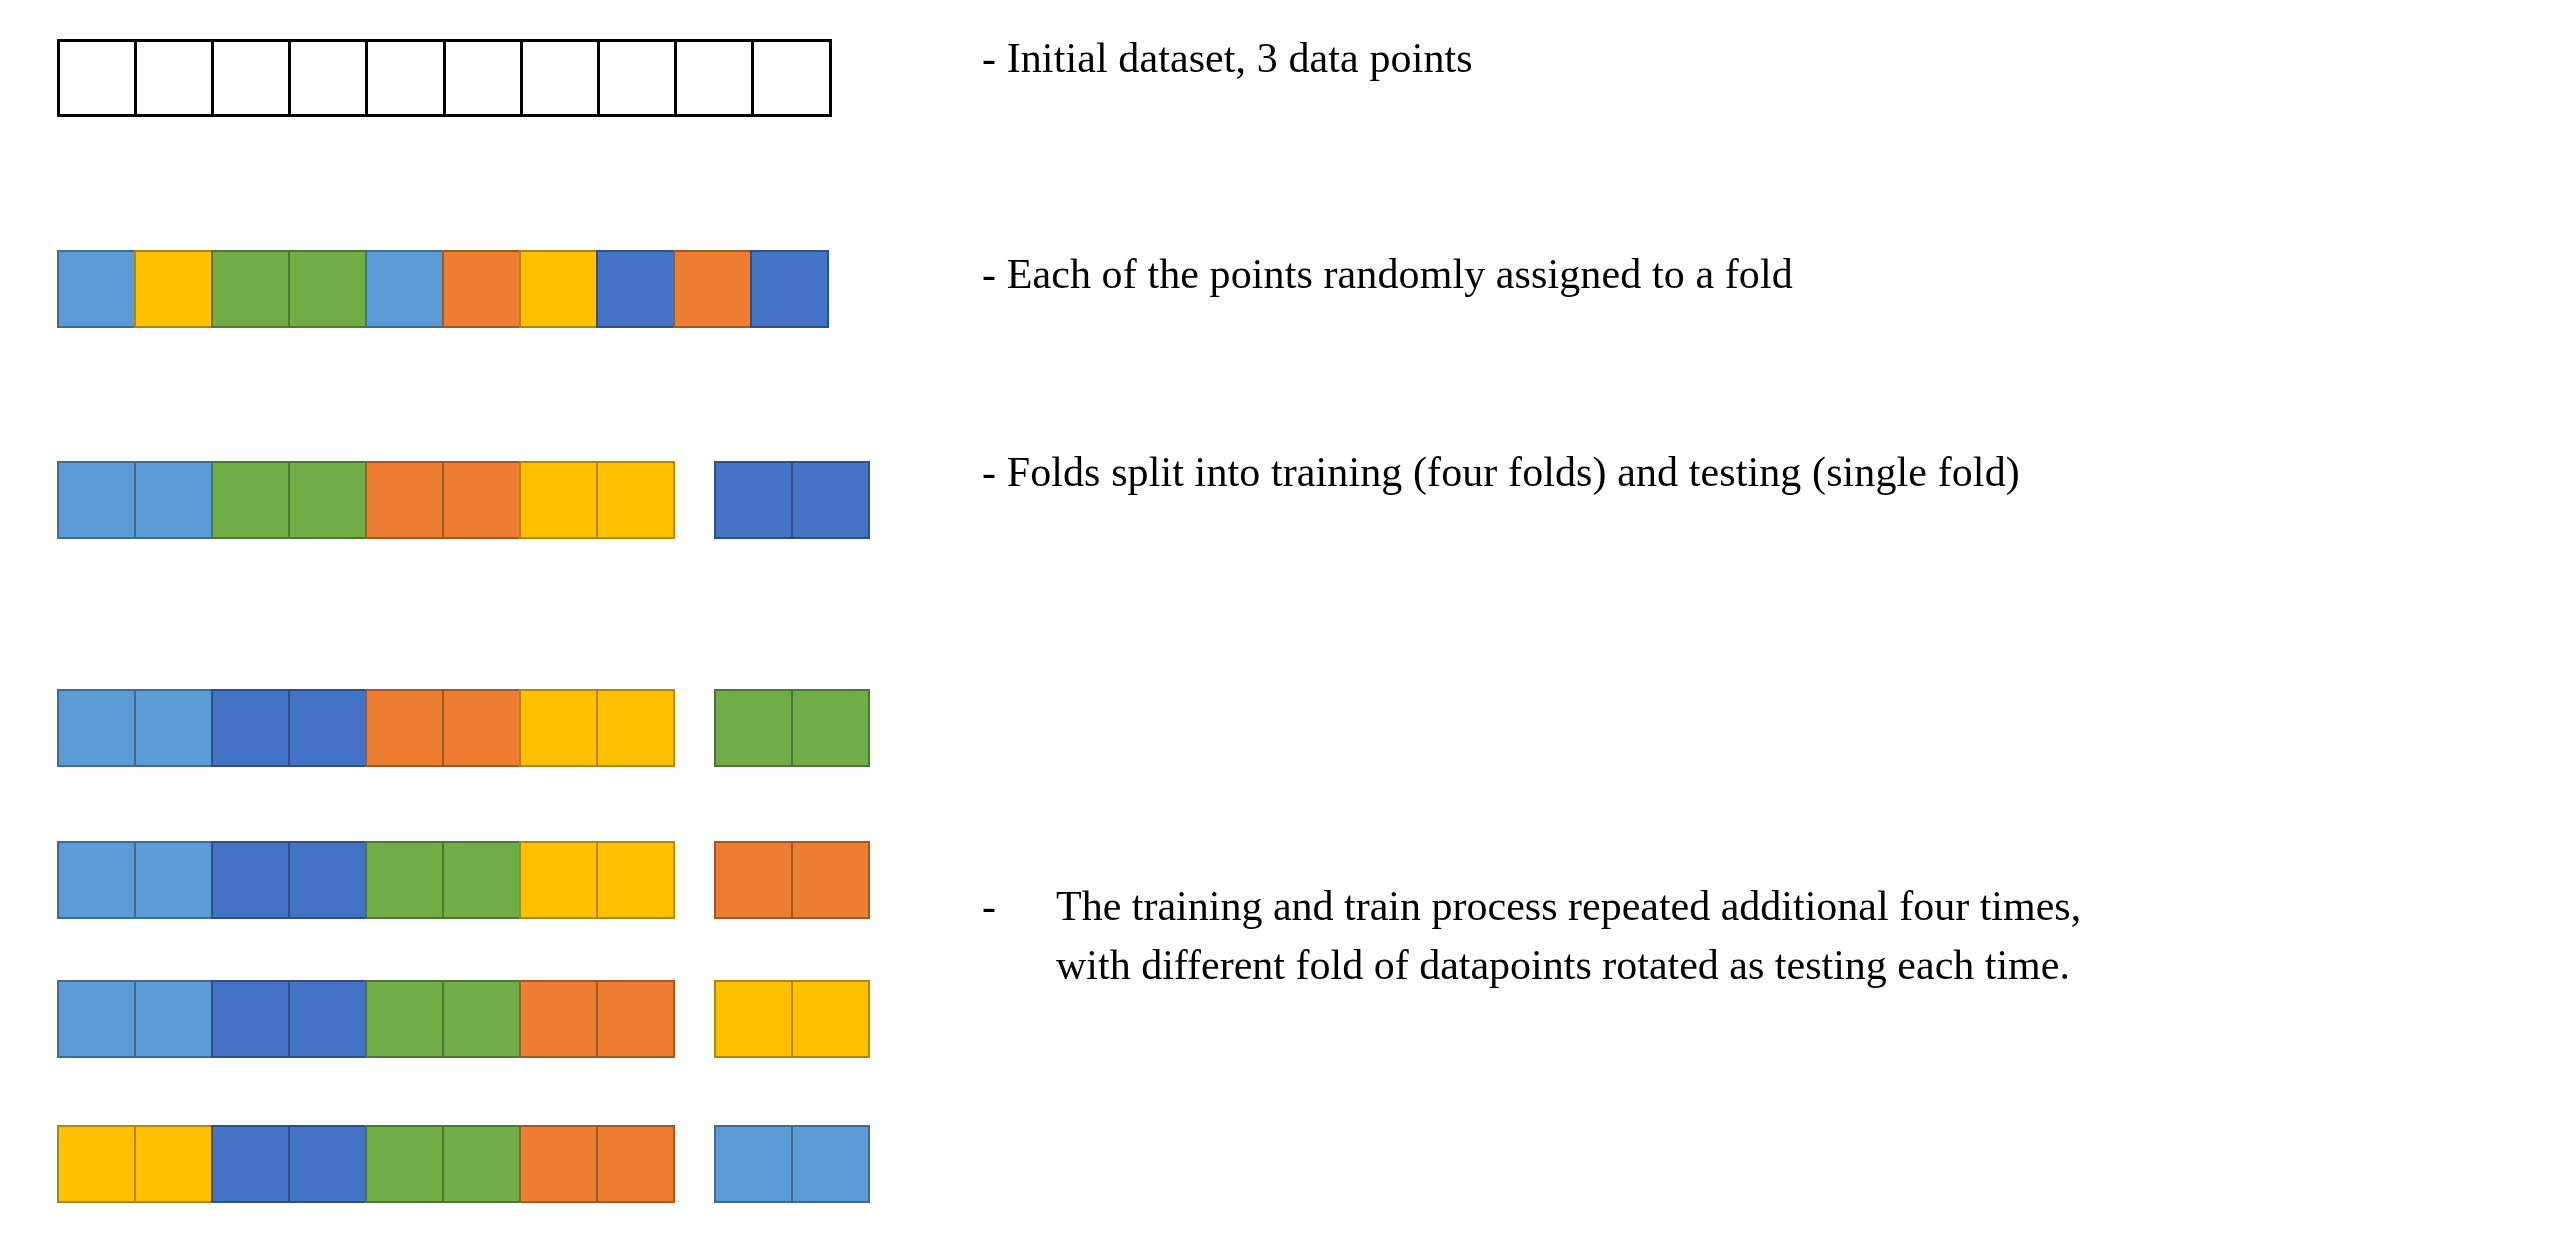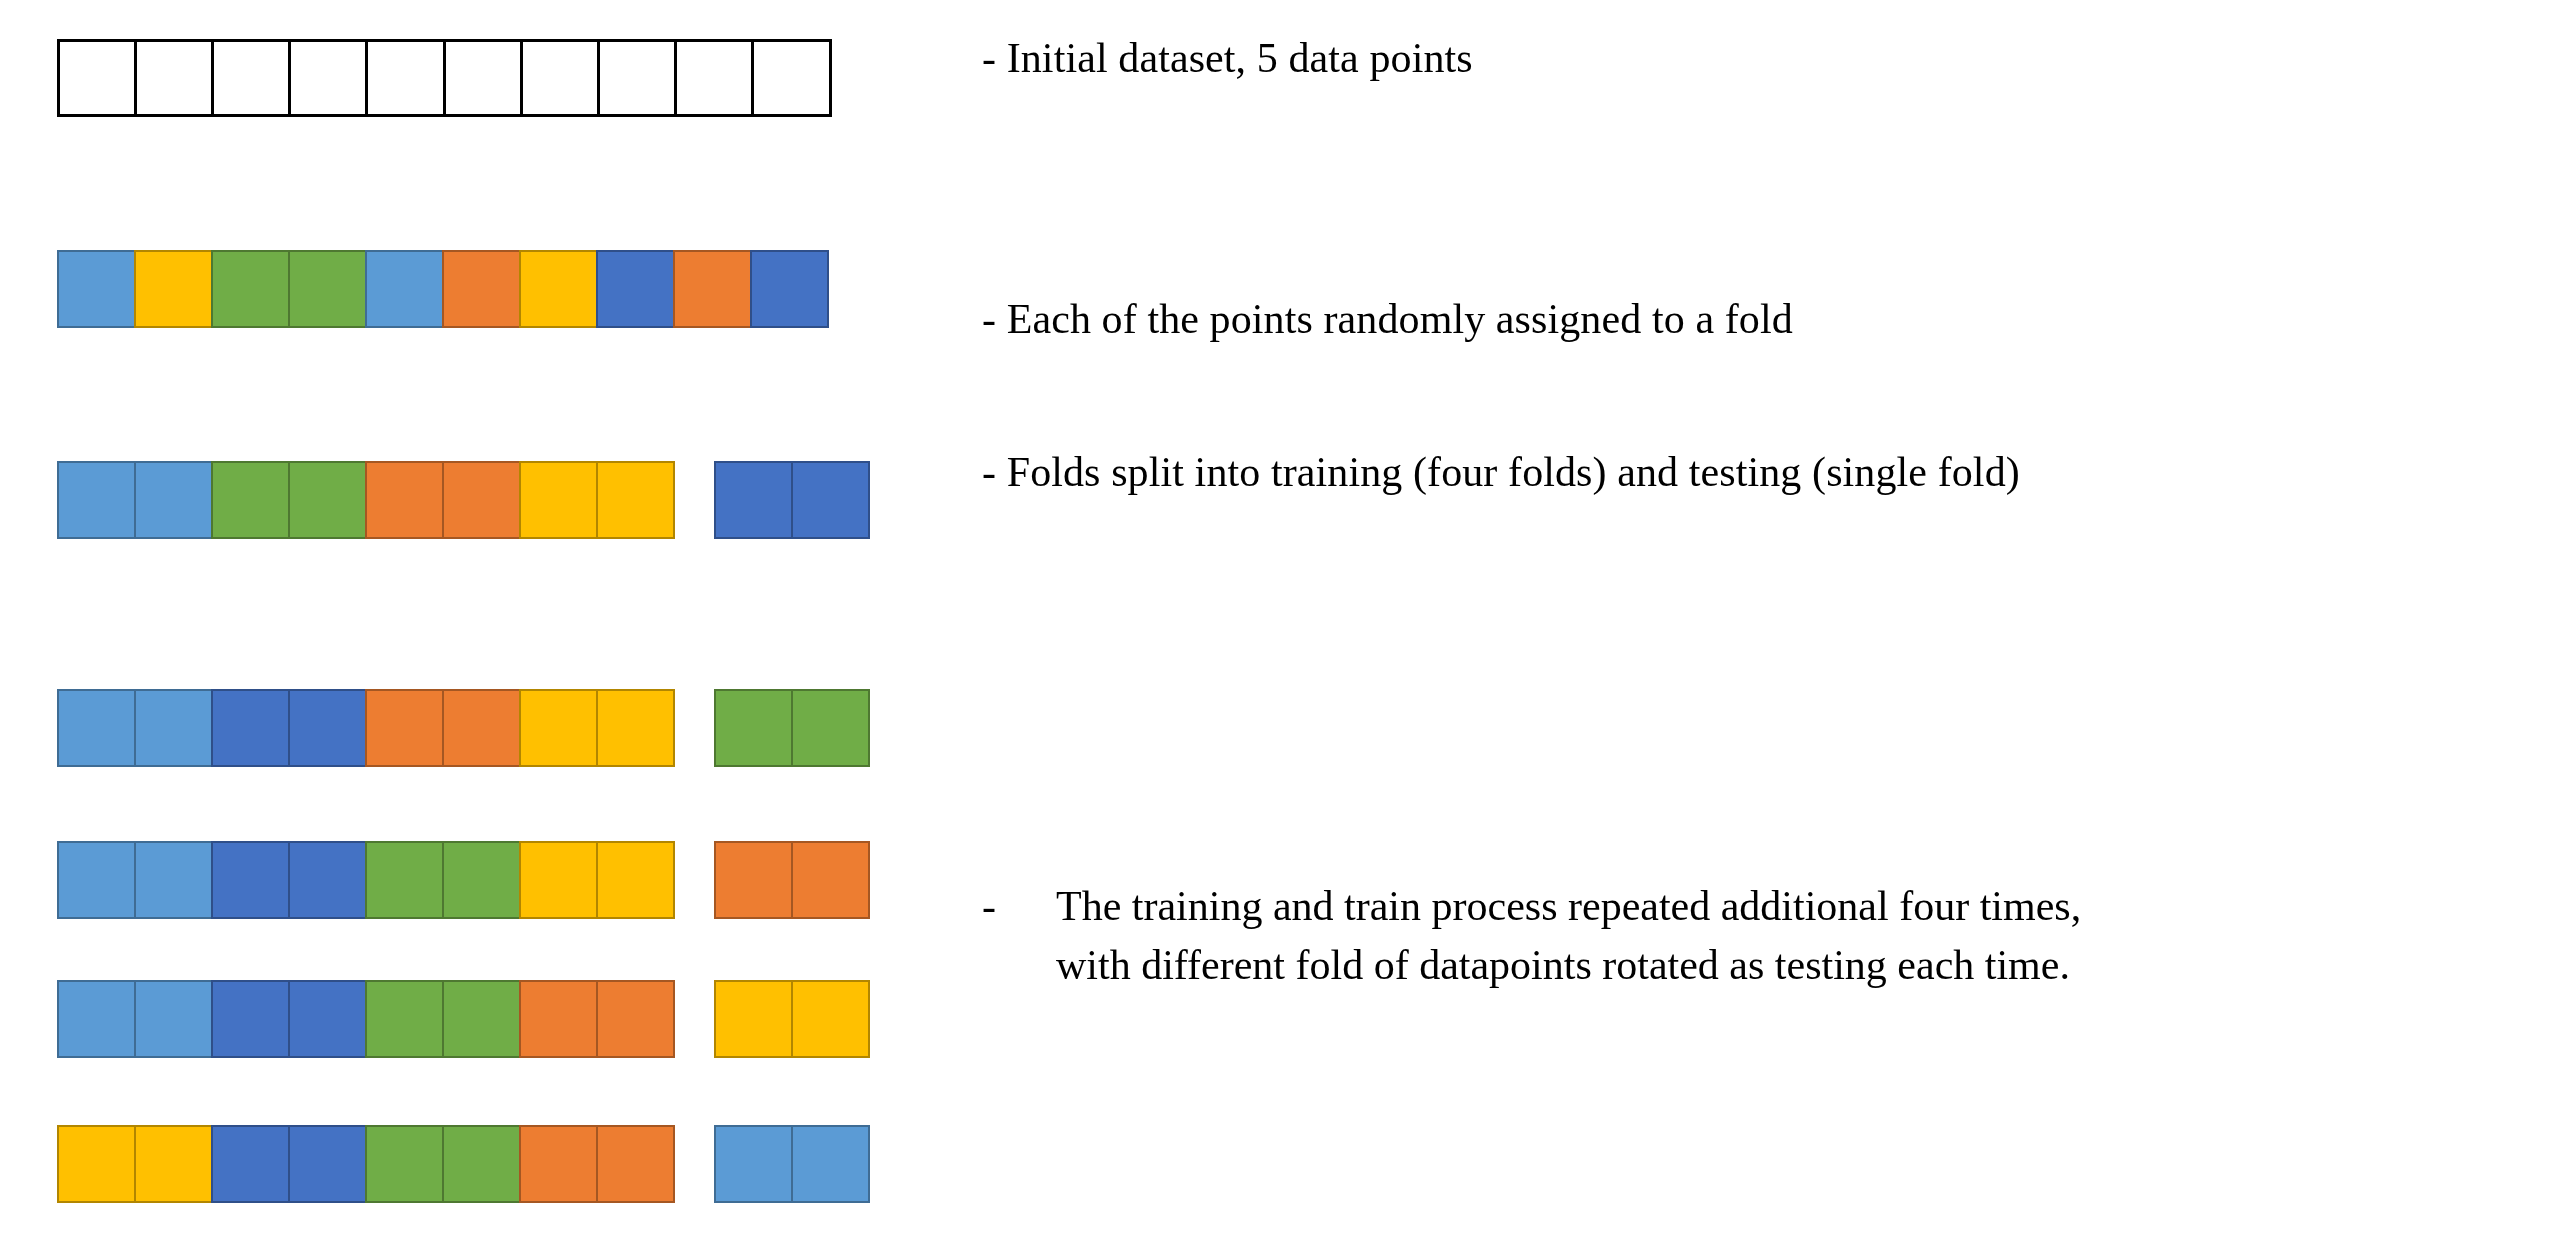--- a/index.html
+++ b/index.html
@@ -194,23 +194,23 @@
         <div class="cell" style="background: rgb(237, 125, 49);"></div>
         <div class="cell" style="background: rgb(237, 125, 49);"></div>
       </div>
     <div class="gap"></div>
     <div class="block">
         <div class="cell" style="background: rgb(91, 155, 213);"></div>
         <div class="cell" style="background: rgb(91, 155, 213);"></div>
       </div>
   </div>
 
-  <div class="note" style="left:982px; top:31px;">- Initial dataset, 5 data points</div>
-
-  <div class="note" style="left:982px; top:247px;margin-top:45px;">- Each of the points randomly assigned to a fold</div>
+  <div class="note" style="left:982px; top:31px;">- Initial dataset, 3 data points</div>
+
+  <div class="note" style="left:982px; top:247px;">- Each of the points randomly assigned to a fold</div>
 
   <div class="note" style="left:982px; top:445px;">- Folds split into training (four folds) and testing (single fold)</div>
 
   <div class="note-hanging" style="left:982px; top:877px;">
     <span class="dash">-</span>
     <span class="body">The training and train process repeated additional four times,
 with different fold of datapoints rotated as testing each time.</span>
   </div>
 
 </div>

